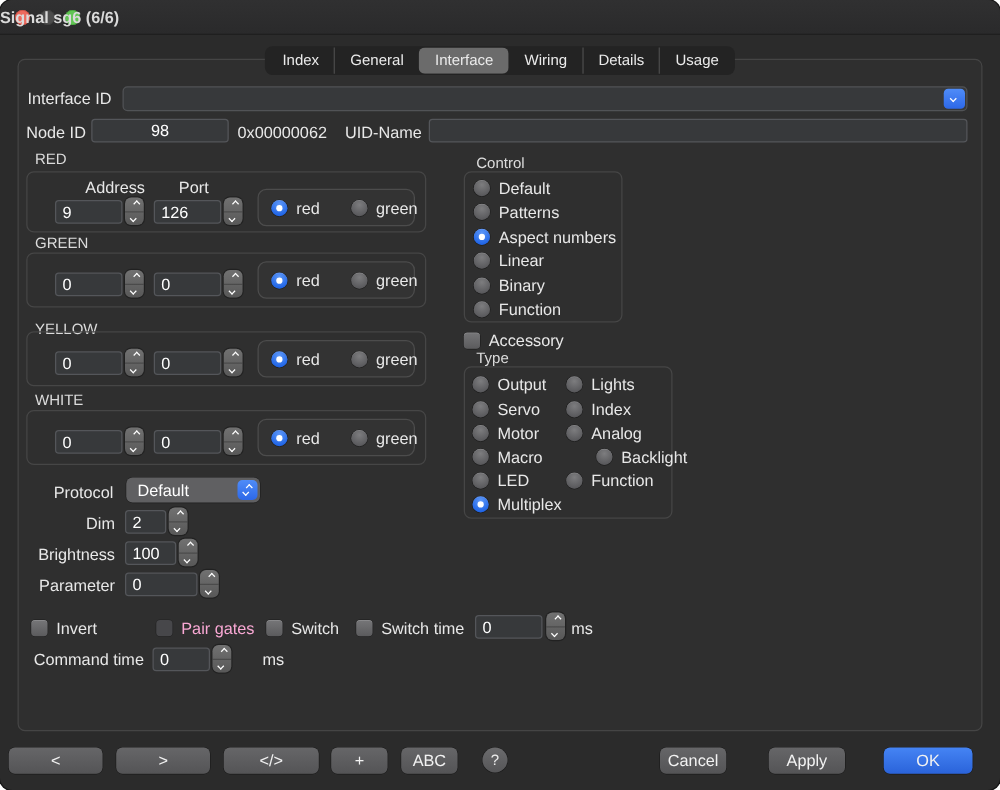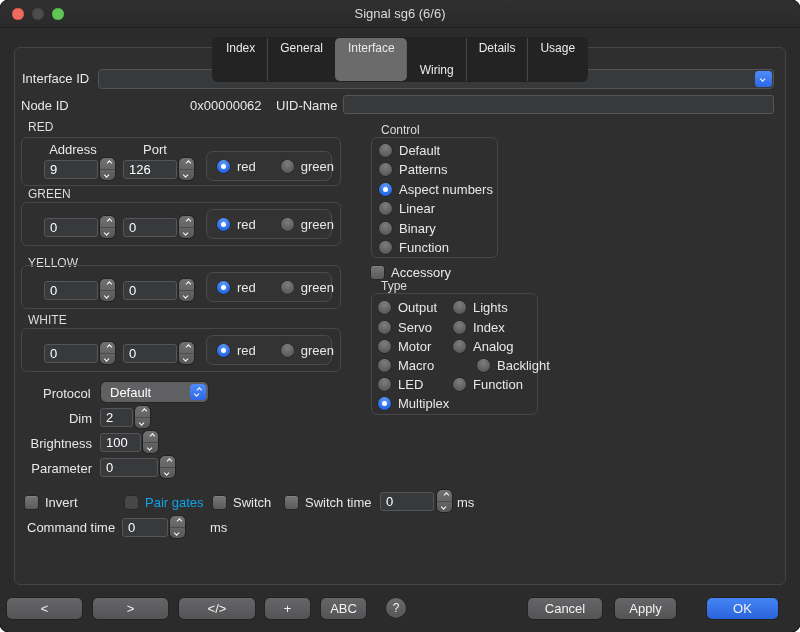--- a/index.html
+++ b/index.html
@@ -7,36 +7,36 @@
   body { background:#ffffff; font-family:"Liberation Sans", sans-serif; }
   .window { position:relative; width:800px; height:632px; background:#2b2b2b; border-radius:10px;
             overflow:hidden; color:#e8e8e8; font-size:13px; box-shadow:0 0 0 1px #161616; }
   
   .titlebar { position:absolute; top:0; left:0; right:0; height:28px;
               background:linear-gradient(#303031,#2a2a2b); border-bottom:1px solid #1f1f1f; }
   .tl { position:absolute; top:8px; width:12px; height:12px; border-radius:50%; }
   .tl.red { left:12px; background:#ec6a5e; box-shadow:inset 0 0 0 .5px #c94e43; }
   .tl.gray { left:32px; background:#4c4c4c; box-shadow:inset 0 0 0 .5px #3d3d3d; }
   .tl.green { left:52px; background:#61c554; box-shadow:inset 0 0 0 .5px #47a33c; }
-  .title { position:absolute; top:6px; left:0; right:0; text-align:center; font-weight:normal;
+  .title { position:absolute; top:6px; left:0; right:0; font-weight:bold;
            font-size:13px; color:#dadada; }
   
   .tabbar { position:absolute; top:37px; left:50%; transform:translateX(-50%); display:flex;
             background:#232323; border-radius:6px; padding:1px; z-index:3; }
   .seg { padding:3px 12px 4px; font-size:12px; color:#ebebeb; border-left:1px solid #4b4b4b; white-space:nowrap; }
   .seg:first-child { border-left:1px solid transparent; }
   .seg.active { background:#6b6b6b; border-radius:5px; border-left-color:transparent; }
-  .seg.active + .seg { border-left-color:transparent;margin-top:22px; }
+  .seg.active + .seg { border-left-color:transparent; }
   .frame { position:absolute; left:14px; top:47px; width:772px; height:538px;
            border:1px solid #454545; border-radius:6px; background:#2f2f2f; }
   
   .lbl { position:absolute; white-space:nowrap; font-size:13px; color:#e8e8e8; }
   .sec { font-size:12px; color:#dcdcdc; }
   .rlbl { position:absolute; left:14px; width:78px; text-align:right; font-size:13px; }
-  .dim { color:#0ea5e9; }
+  .dim { color:#f9a8d4; }
   .group { position:absolute; border:1px solid #464646; border-radius:6px; }
   .rbox { position:absolute; border:1px solid #4c4c4c; border-radius:7px; background:rgba(255,255,255,.02);
           display:flex; align-items:center; gap:7px; padding:0 10px; }
   .field { position:absolute; height:19px; background:#37393b; border:1px solid #54565a; border-radius:3px;
            color:#fff; display:flex; align-items:center; padding:0 5px; font-size:13px; }
   .field.center { justify-content:center; }
   .stepper { position:absolute; width:15px; height:22px; border-radius:5px;
              background:linear-gradient(#717171,#585858); box-shadow:0 0 0 1px rgba(0,0,0,.28);
              display:flex; flex-direction:column; overflow:hidden; }
   .stepper span { flex:1; display:flex; align-items:center; justify-content:center; }
@@ -98,27 +98,28 @@
   <div class="frame"></div>
 
   <div class="lbl" style="left:22px;top:71px">Interface ID</div>
   <div class="combo" style="left:98px;top:69px;width:676px">
     <span class="cbtn">
         <i class="chv dn sm"></i>
       </span>
   </div>
 
   <div class="lbl" style="left:21px;top:98px">Node ID</div>
+  <div class="field center" style="left:73px;top:95px;width:110px">98</div>
   <div class="lbl" style="left:190px;top:98px">0x00000062</div>
   <div class="lbl" style="left:276px;top:98px">UID-Name</div>
   <div class="field" style="left:343px;top:95px;width:431px"></div>
 
   <div class="lbl sec" style="left:28px;top:120px">RED</div>
   <div class="group" style="left:21px;top:137px;width:320px;height:49px"></div>
-  <div class="lbl" style="left:30px;top:142px;width:86px;text-align:center">Address</div>
+  <div class="lbl" style="left:30px;top:142px;width:86px;text-align:right">Address</div>
   <div class="lbl" style="left:114px;top:142px;width:82px;text-align:center">Port</div>
   <div class="field" style="left:44px;top:160px;width:54px">9</div>
   <div class="stepper" style="left:100px;top:158px">
       <span class="uph">
         <i class="chv up sm"></i>
       </span>
       <span>
         <i class="chv dn sm"></i>
       </span>
     </div>
@@ -374,17 +375,17 @@
       </span>
     </div>
   <div class="lbl" style="left:210px;top:520px">ms</div>
 
   <div class="btn" style="left:7px;width:75px">&lt;</div>
   <div class="btn" style="left:93px;width:75px">&gt;</div>
   <div class="btn" style="left:179px;width:76px">&lt;/&gt;</div>
   <div class="btn" style="left:265px;width:45px">+</div>
   <div class="btn" style="left:321px;width:45px">ABC</div>
   <div class="help">?</div>
-  <div class="btn" style="left:528px;width:74px">Cancel</div>
+  <div class="btn" style="left:528px;width:53px">Cancel</div>
   <div class="btn" style="left:615px;width:61px">Apply</div>
   <div class="btn blue" style="left:707px;width:71px">OK</div>
 
 </div>
 
 </body></html>

